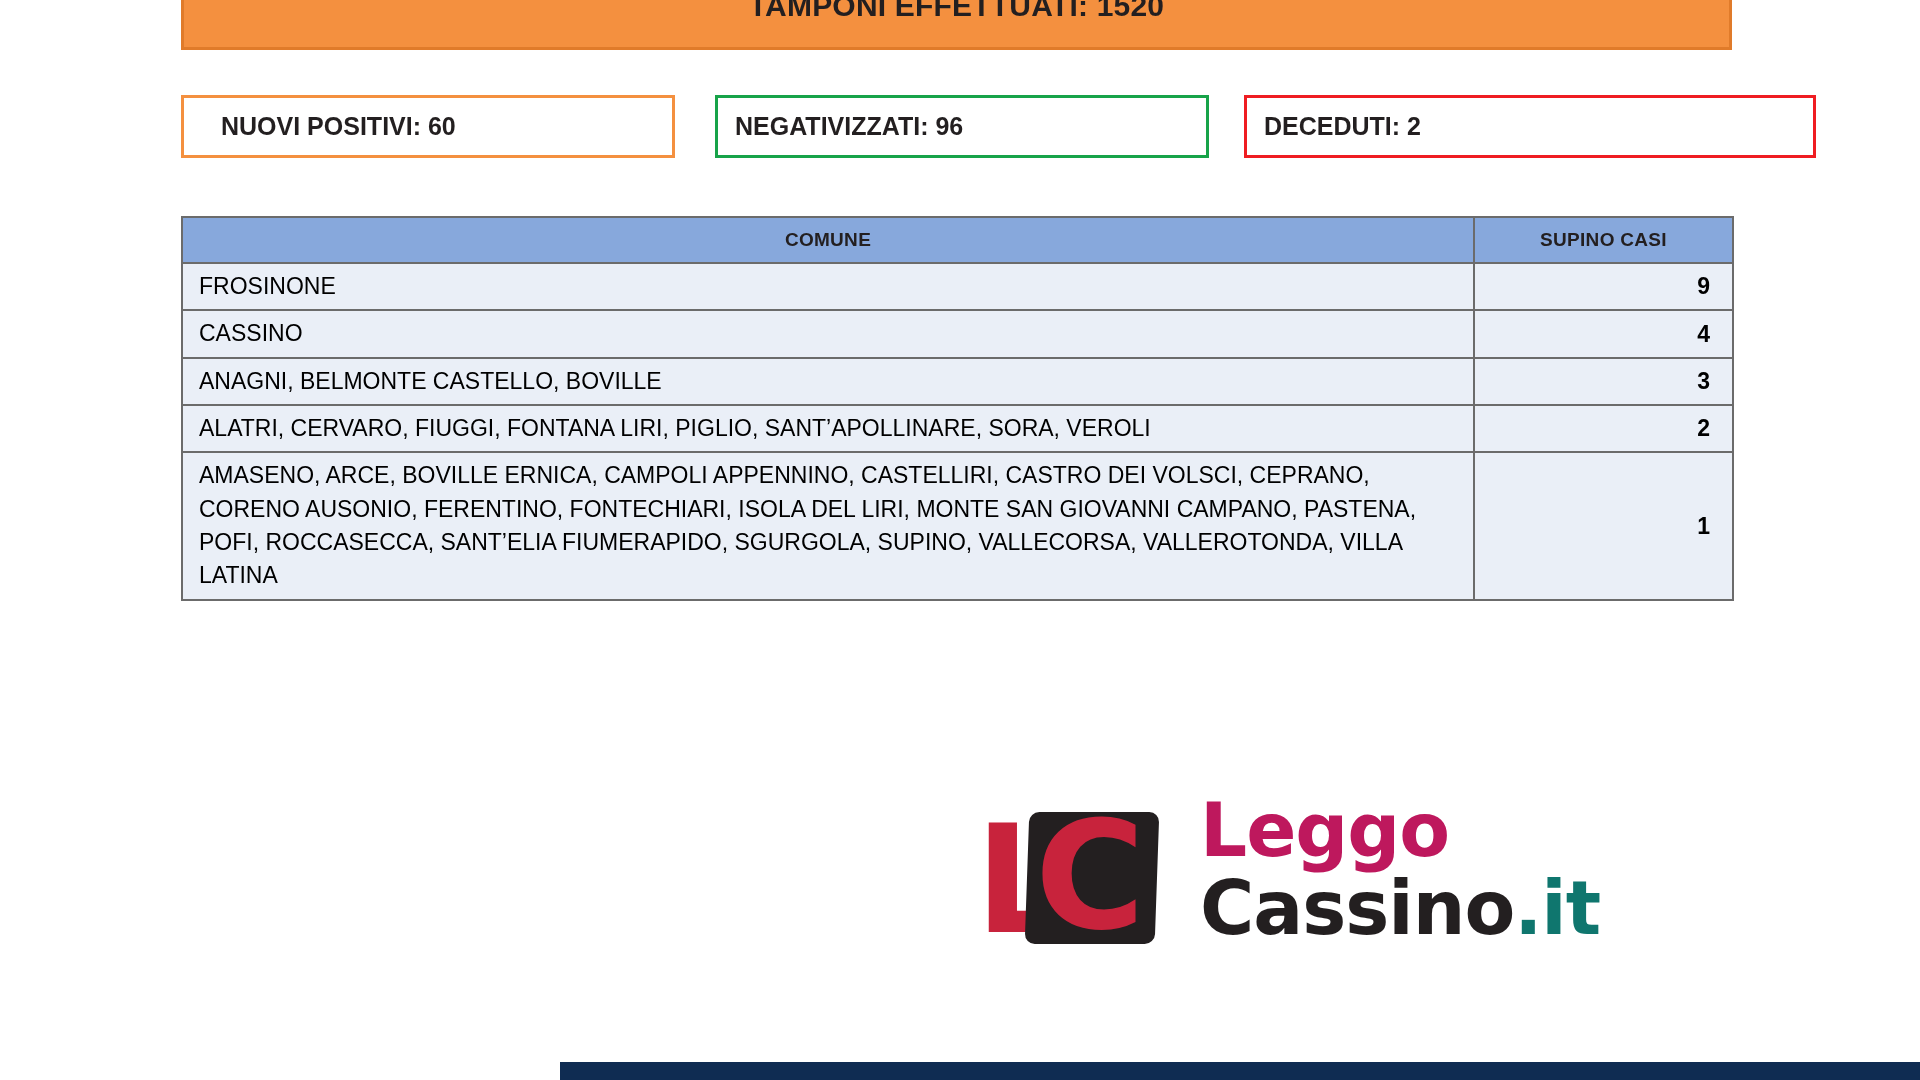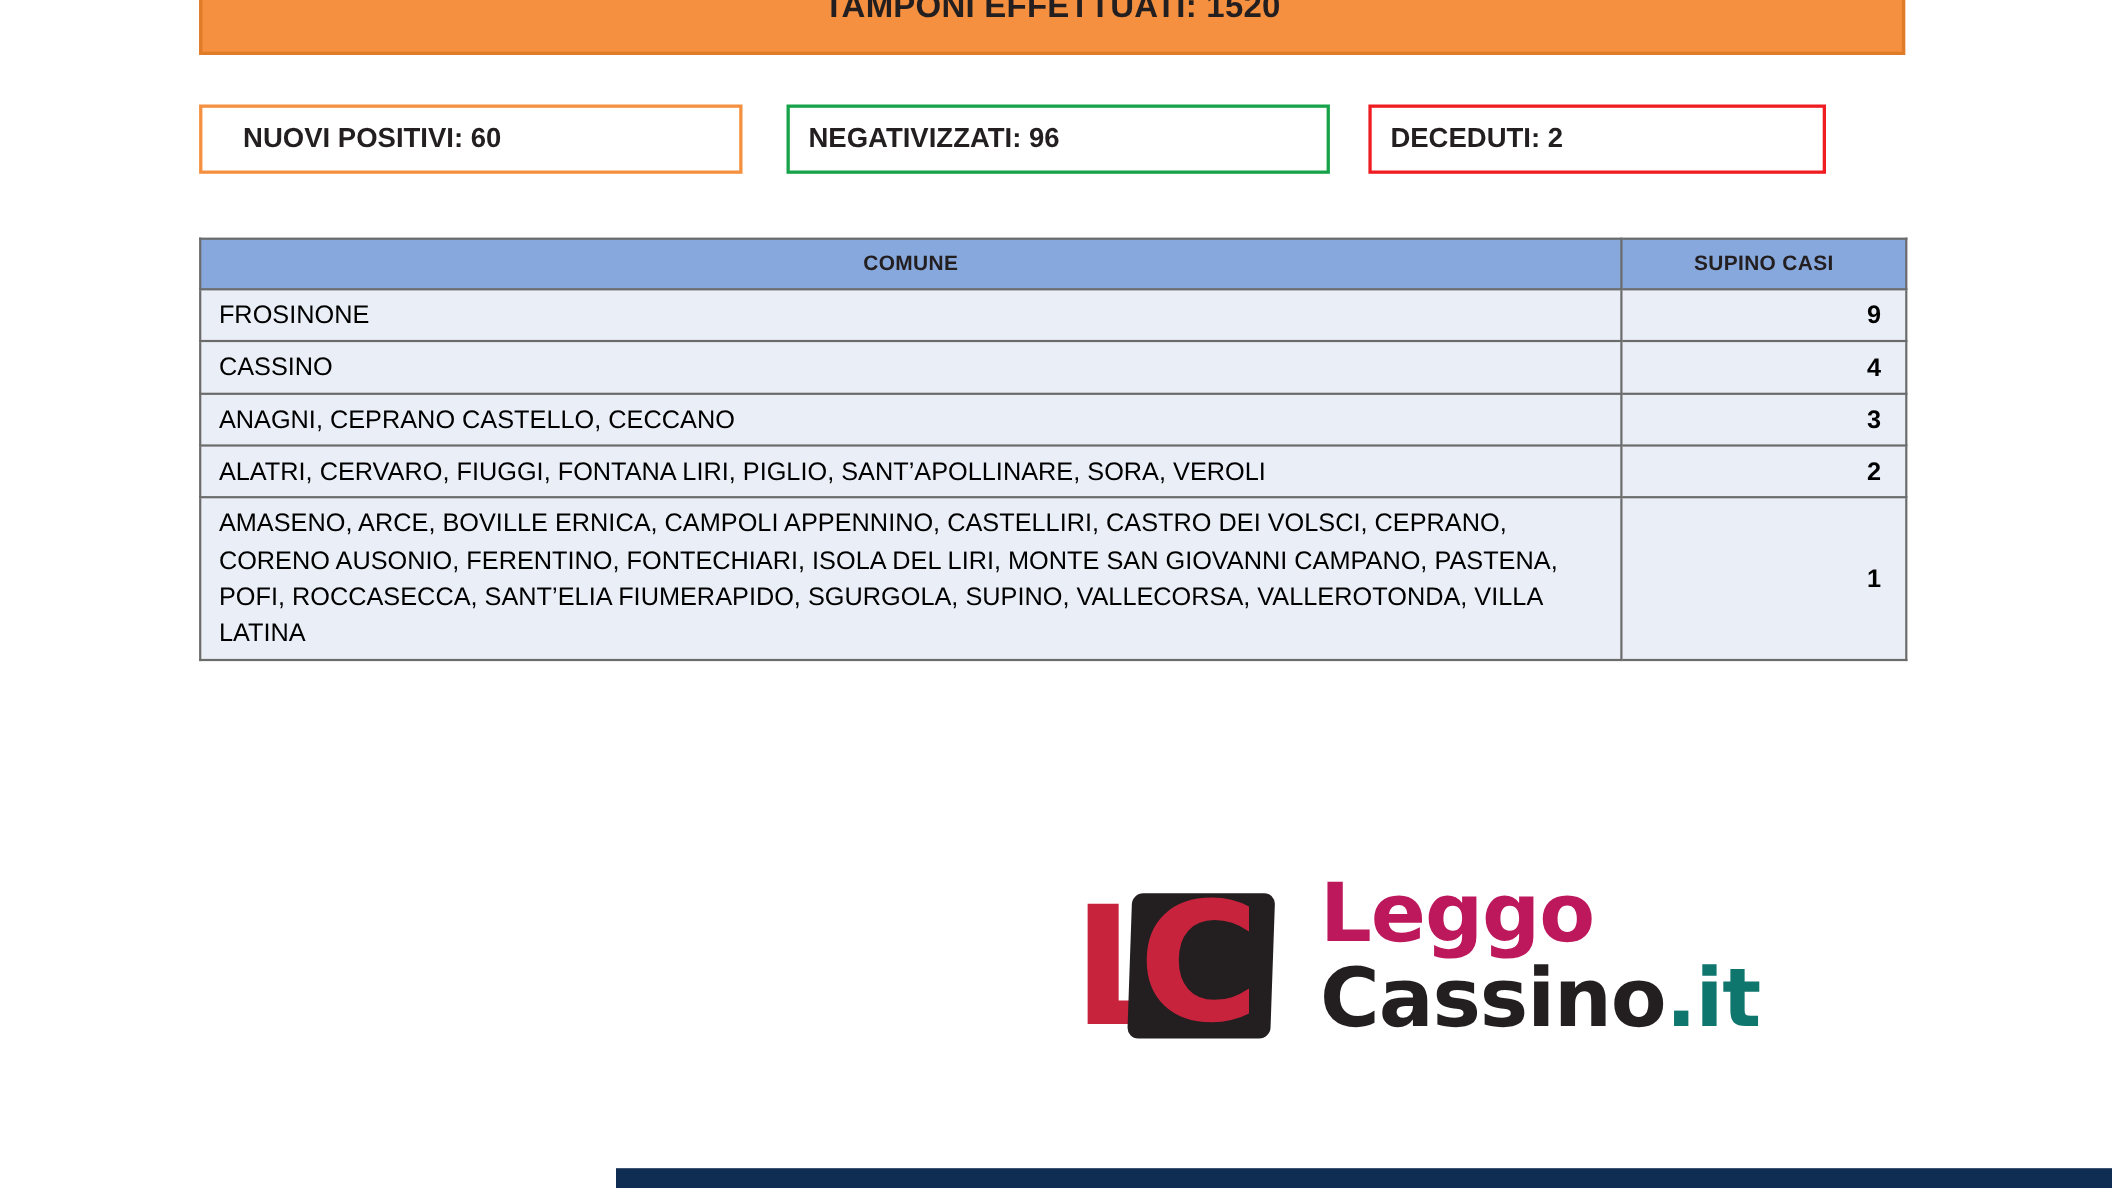--- a/index.html
+++ b/index.html
@@ -62,21 +62,21 @@
   }
   .stat-label {
     font-size: 25px;
     font-weight: bold;
     color: #231f20;
     padding-left: 17px;
     white-space: nowrap;
   }
   #stat-0 { left: 0px;   width: 494px; border-color: #f4903f; padding-left: 20px; }
   #stat-1 { left: 534px; width: 494px; border-color: #17a349; }
-  #stat-2 { left: 1063px; width: 416px; border-color: #ef1d22; }
+  #stat-2 { left: 1063px; width: 572px; border-color: #ef1d22; }
 
   
   .table-wrap {
     position: absolute;
     left: 181px;
     top: 216px;
     width: 1551px;
   }
   table.data {
     border-collapse: collapse;
@@ -238,21 +238,21 @@
       <tbody>
         <tr>
           <td class="comune">FROSINONE</td>
           <td class="casi">9</td>
         </tr>
         <tr>
           <td class="comune">CASSINO</td>
           <td class="casi">4</td>
         </tr>
         <tr>
-          <td class="comune">ANAGNI, CEPRANO CASTELLO, CECCANO</td>
+          <td class="comune">ANAGNI, BELMONTE CASTELLO, BOVILLE</td>
           <td class="casi">3</td>
         </tr>
         <tr>
           <td class="comune">ALATRI, CERVARO, FIUGGI, FONTANA LIRI, PIGLIO, SANT’APOLLINARE, SORA, VEROLI</td>
           <td class="casi">2</td>
         </tr>
         <tr>
           <td class="comune">AMASENO, ARCE, BOVILLE ERNICA, CAMPOLI APPENNINO, CASTELLIRI, CASTRO DEI VOLSCI, CEPRANO, CORENO AUSONIO, FERENTINO, FONTECHIARI, ISOLA DEL LIRI, MONTE SAN GIOVANNI CAMPANO, PASTENA, POFI, ROCCASECCA, SANT’ELIA FIUMERAPIDO, SGURGOLA, SUPINO, VALLECORSA, VALLEROTONDA, VILLA LATINA</td>
           <td class="casi">1</td>
         </tr>

